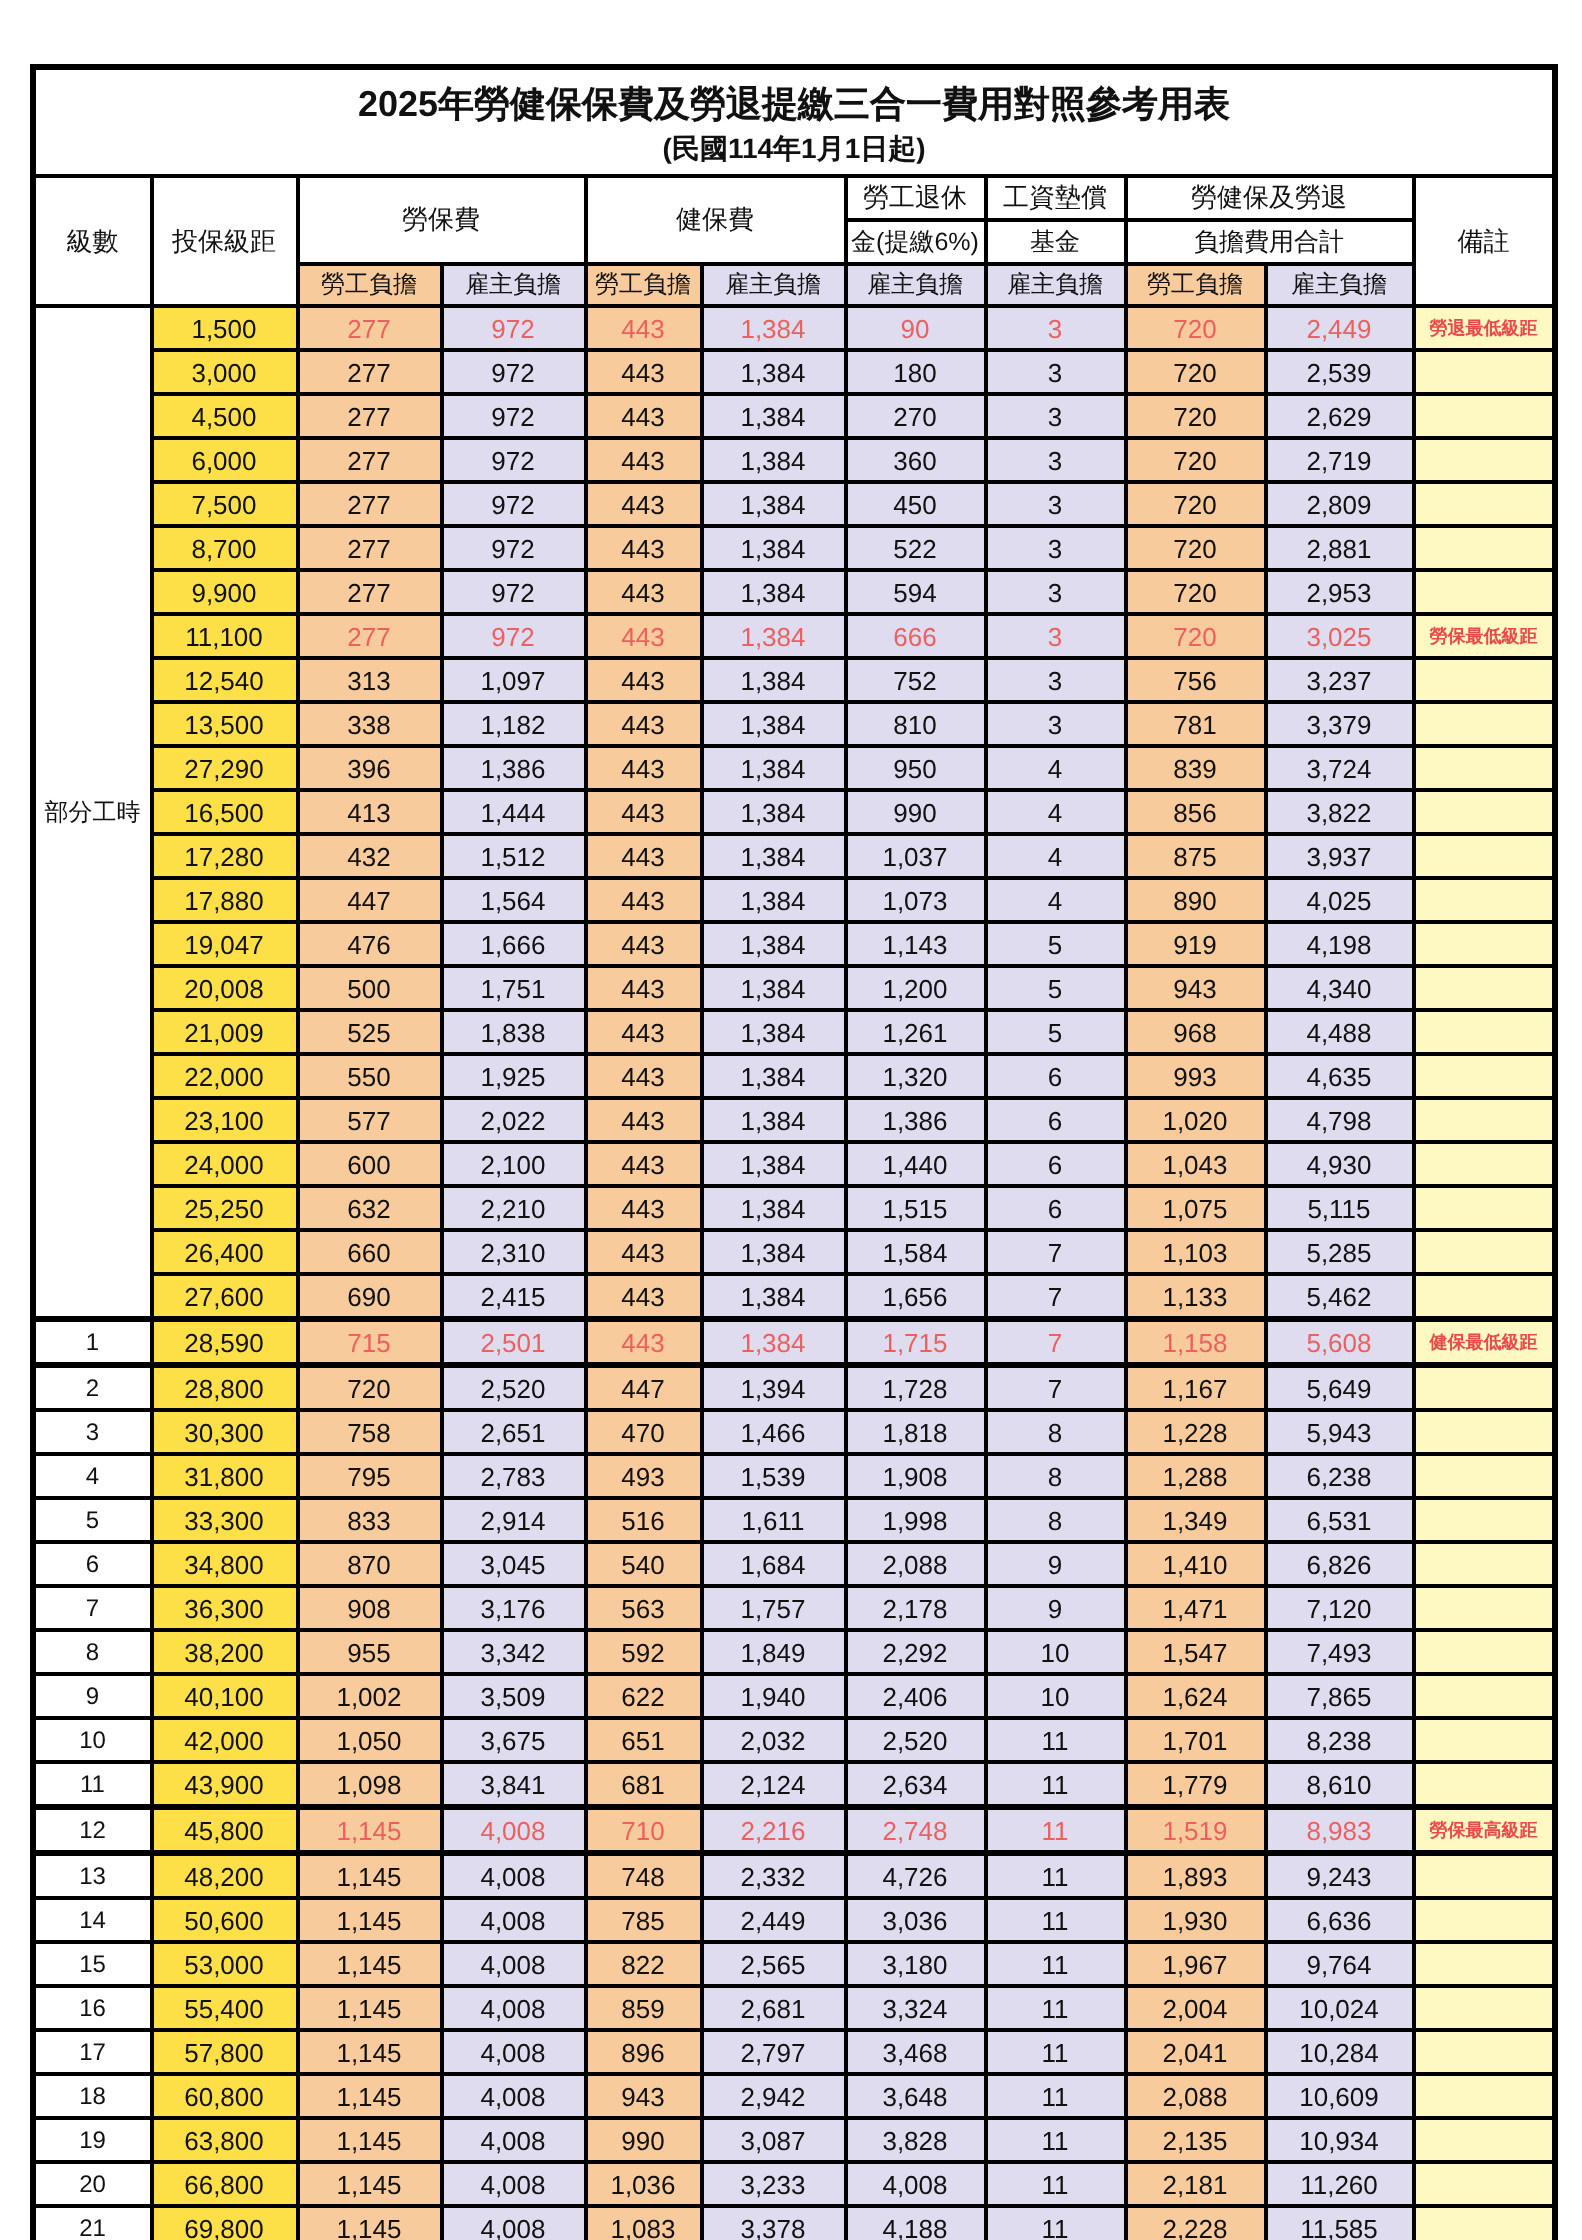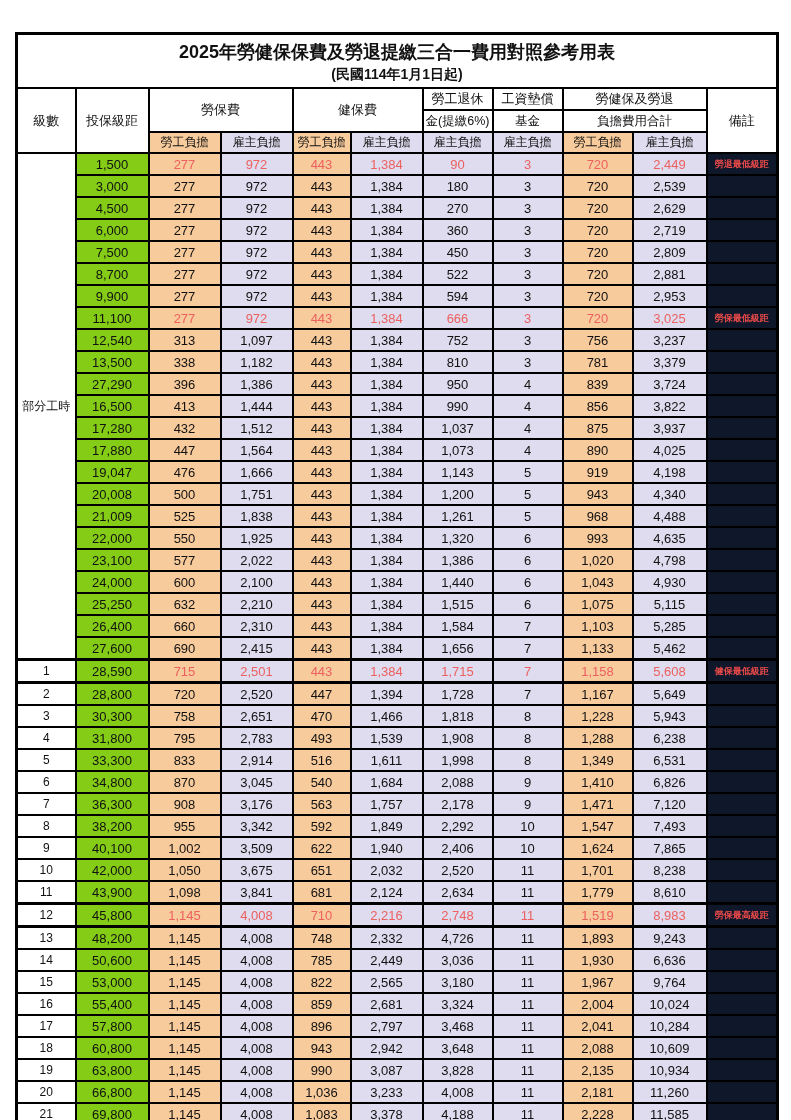--- a/index.html
+++ b/index.html
@@ -21,24 +21,24 @@
   .title-sub{font-size:14px;font-weight:bold;line-height:1.15;}
   tr.h1 th{height:20px;font-size:13px;font-weight:normal;}
   tr.h2 th{height:20px;font-size:12.5px;font-weight:normal;}
   tr.h3 th{height:19px;font-size:12px;font-weight:normal;margin-top:42px;}
   th.emp{background:var(--emp-bg);}
   th.er{background:var(--er-bg);}
   tbody td{height:20px;font-size:13px;}
   tbody tr{height:22px;}
   td.level{font-size:12px;background:#fff;}
   td.level.merged{font-size:12px;letter-spacing:0;margin-left:39px;}
-  td.bracket{font-size:13px;background:#84cc16;}
+  td.bracket{font-size:13px;background:#fde047;}
   td.val.emp{background:var(--emp-bg);}
   td.val.er{background:var(--er-bg);}
-  td.remark{font-size:9px;background:#0f172a;color:var(--note-red);font-weight:bold;}
+  td.remark{font-size:9px;background:#fef9c3;color:var(--note-red);font-weight:bold;}
   tr.red-row td.val{color:var(--val-red);}
   tr.red-row td.remark{color:var(--note-red);}
   tr.thick-row td{border-top-width:3px;border-bottom-width:3px;}
 </style>
 </head>
 <body>
 
 <div class="page">
   <table class="fee-table">
     <colgroup>

